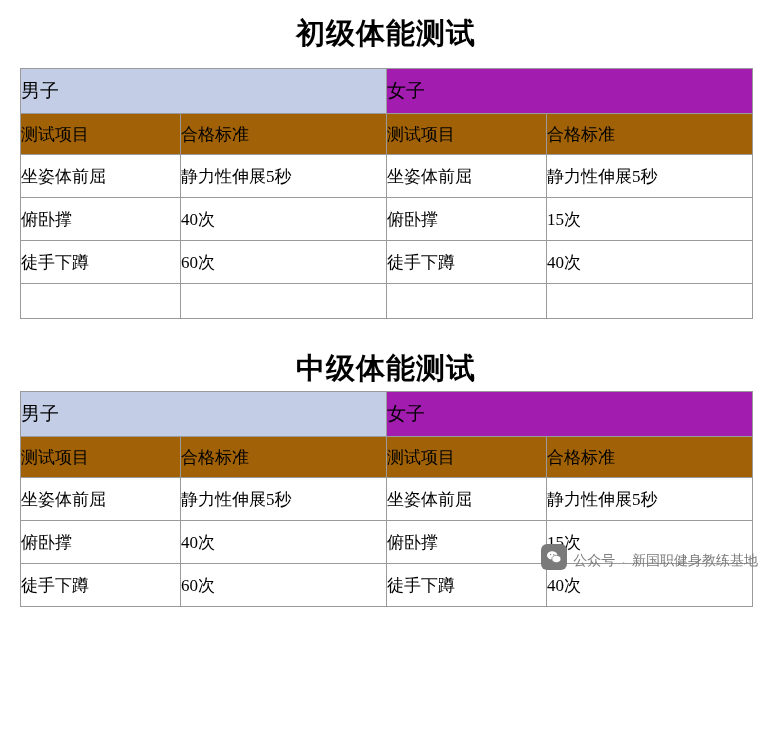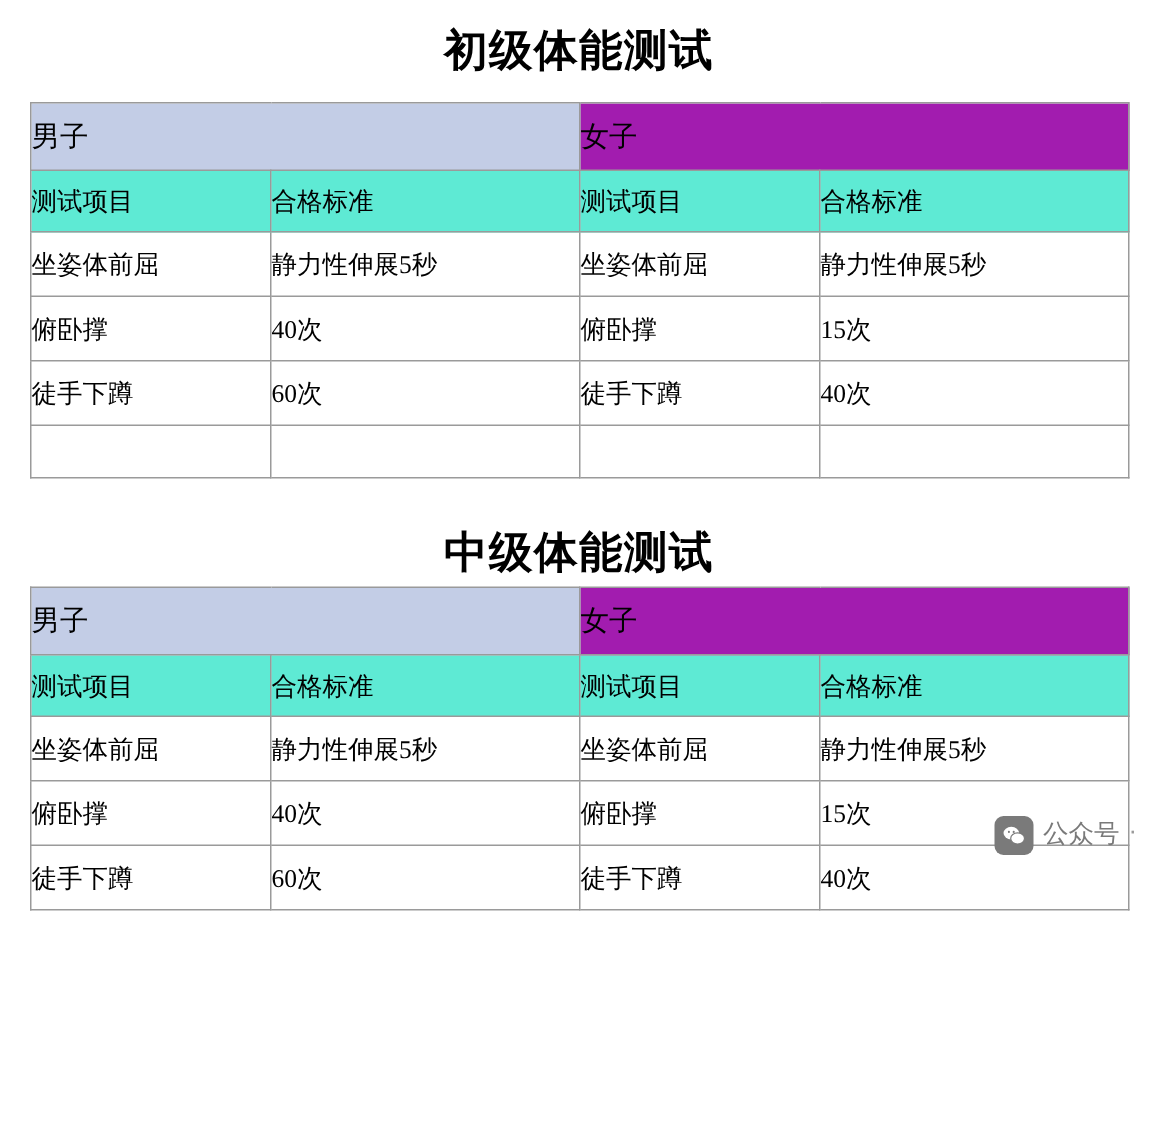--- a/index.html
+++ b/index.html
@@ -59,43 +59,43 @@
     height: 44px;
     font-size: 19px;
   }
   td.male-head {
     background: #c3cde6;
   }
   td.female-head {
     background: #a21caf;
   }
   tr.head-row td {
-    background: #5eead4;
+    background: #a16207;
     height: 40px;
     font-size: 17px;
   }
   tr.data-row td {
     height: 42px;
   }
   tr.blank-row td {
     height: 34px;
     background: #ffffff;
   }
   .spacer-gap {
     height: 10px;
   }
   .watermark {
     position: absolute;
     right: 14px;
     bottom: 10px;
     display: flex;
-    align-items: flex-start;
+    align-items: flex-end;
     gap: 6px;
     color: #7a7a7a;
-    font-size: 17px;
+    font-size: 14px;
     font-family: "Liberation Sans", sans-serif;
   }
   .wm-badge {
     width: 26px;
     height: 26px;
     border-radius: 6px;
     background: #7a7a7a;
     color: #ffffff;
     display: flex;
     align-items: center;
@@ -205,15 +205,16 @@
     <span class="wm-badge">
       <svg width="16" height="16" viewBox="0 0 16 16" aria-hidden="true">
         <ellipse cx="6.2" cy="6.4" rx="5.2" ry="4.2" fill="#ffffff"></ellipse>
         <ellipse cx="10.4" cy="10" rx="4.6" ry="3.7" fill="#ffffff" stroke="#7a7a7a" stroke-width="0.8"></ellipse>
         <circle cx="4.6" cy="5.6" r="0.7" fill="#7a7a7a"></circle>
         <circle cx="7.8" cy="5.6" r="0.7" fill="#7a7a7a"></circle>
       </svg>
     </span>
     <span>公众号</span>
     <span class="wm-sep">·</span>
+    <span>新国职健身教练基地</span>
   </div>
 
 </div>
 
 </body></html>

